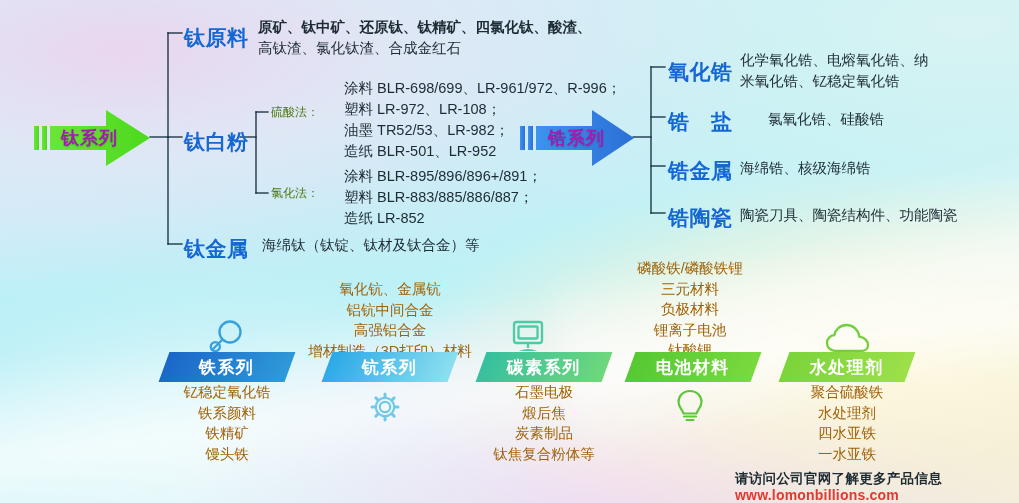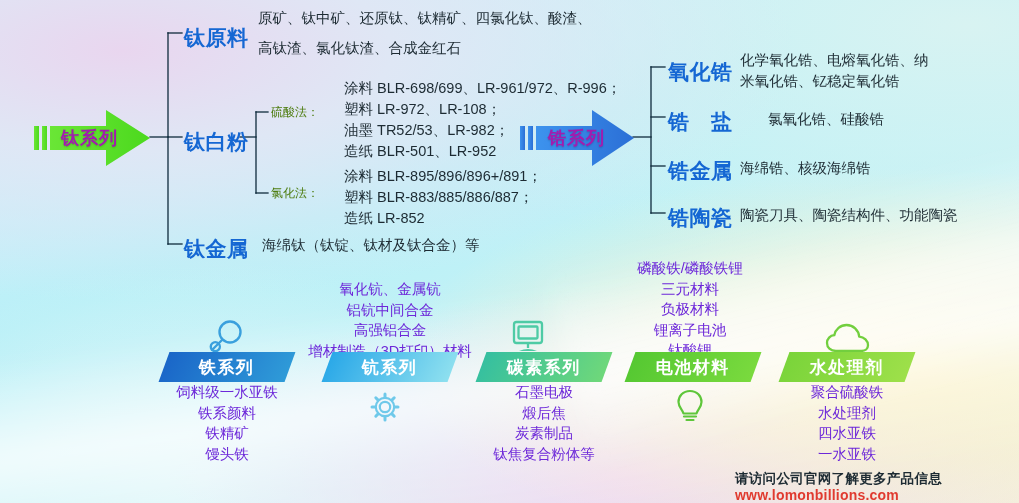--- a/index.html
+++ b/index.html
@@ -70,21 +70,21 @@
   
   .chip {
     position:absolute; height:30px; display:flex; align-items:center;
     justify-content:center; color:#fff; font-weight:bold; font-size:17px;
     letter-spacing:1.5px; white-space:nowrap;
     transform: skewX(-20deg);
   }
   .chip > span { transform: skewX(20deg); display:block; }
 
   .col-txt {
-    position:absolute; text-align:center; color:#6d28d9;
+    position:absolute; text-align:center; color:#a16207;
     font-size:14.5px; line-height:20.5px; font-weight:500; white-space:nowrap;
   }
 
   .ico { position:absolute; }
 
   
   .footer-line1 {
     position:absolute; color:#1d2b33; font-size:13.5px; font-weight:bold;
     white-space:nowrap; letter-spacing:.3px;
   }
@@ -139,21 +139,21 @@
       <g fill="url(#gTi)">
         <rect x="2" y="22" width="5" height="24"></rect>
         <rect x="10" y="22" width="5" height="24"></rect>
         <path d="M18,22 H74 V6 L118,34 L74,62 V46 H18 Z"></path>
       </g>
     </svg>
   </div>
   <div class="arrow-label" style="left:61px; top:126px;">钛系列</div>
 
   <div class="bl" style="left:184px; top:24px;">钛原料</div>
-  <div class="txt" style="left:258px; top:8px;">原矿、钛中矿、还原钛、钛精矿、四氯化钛、酸渣、</div>
+  <div class="txt" style="left:258px; top:17px;font-weight:bold;">原矿、钛中矿、还原钛、钛精矿、四氯化钛、酸渣、</div>
   <div class="txt" style="left:258px; top:38px;">高钛渣、氯化钛渣、合成金红石</div>
 
   <div class="bl" style="left:184px; top:128px;">钛白粉</div>
 
   <div class="bl-sub" style="left:271px; top:104px;">硫酸法：</div>
   <div class="txt" style="left:344px; top:78px;">涂料 BLR-698/699、LR-961/972、R-996；</div>
   <div class="txt" style="left:344px; top:99px;">塑料 LR-972、LR-108；</div>
   <div class="txt" style="left:344px; top:120px;">油墨 TR52/53、LR-982；</div>
   <div class="txt" style="left:344px; top:141px;">造纸 BLR-501、LR-952</div>
 
@@ -201,21 +201,21 @@
         <circle cx="27" cy="14" r="10.5"></circle>
         <path d="M19,22 L9,32"></path>
         <path d="M15.5,25.5 a4.5,4.5 0 1,0 -6.4,6.4 a4.5,4.5 0 1,0 6.4,-6.4"></path>
       </g>
     </svg>
   </div>
   <div class="chip" style="left:164px; top:352px; width:126px; background:linear-gradient(100deg,#1a66c8,#2f9bd8);">
     <span>铁系列</span>
   </div>
   <div class="col-txt" style="left:152px; top:382px; width:150px;">
-    <div>饲料级一水亚铁</div>
+    <div>钇稳定氧化锆</div>
     <div>铁系颜料</div>
     <div>铁精矿</div>
     <div>馒头铁</div>
   </div>
 
   <div class="col-txt" style="left:270px; top:279px; width:240px;">
     <div>氧化钪、金属钪</div>
     <div>铝钪中间合金</div>
     <div>高强铝合金</div>
     <div>增材制造（3D打印）材料</div>

